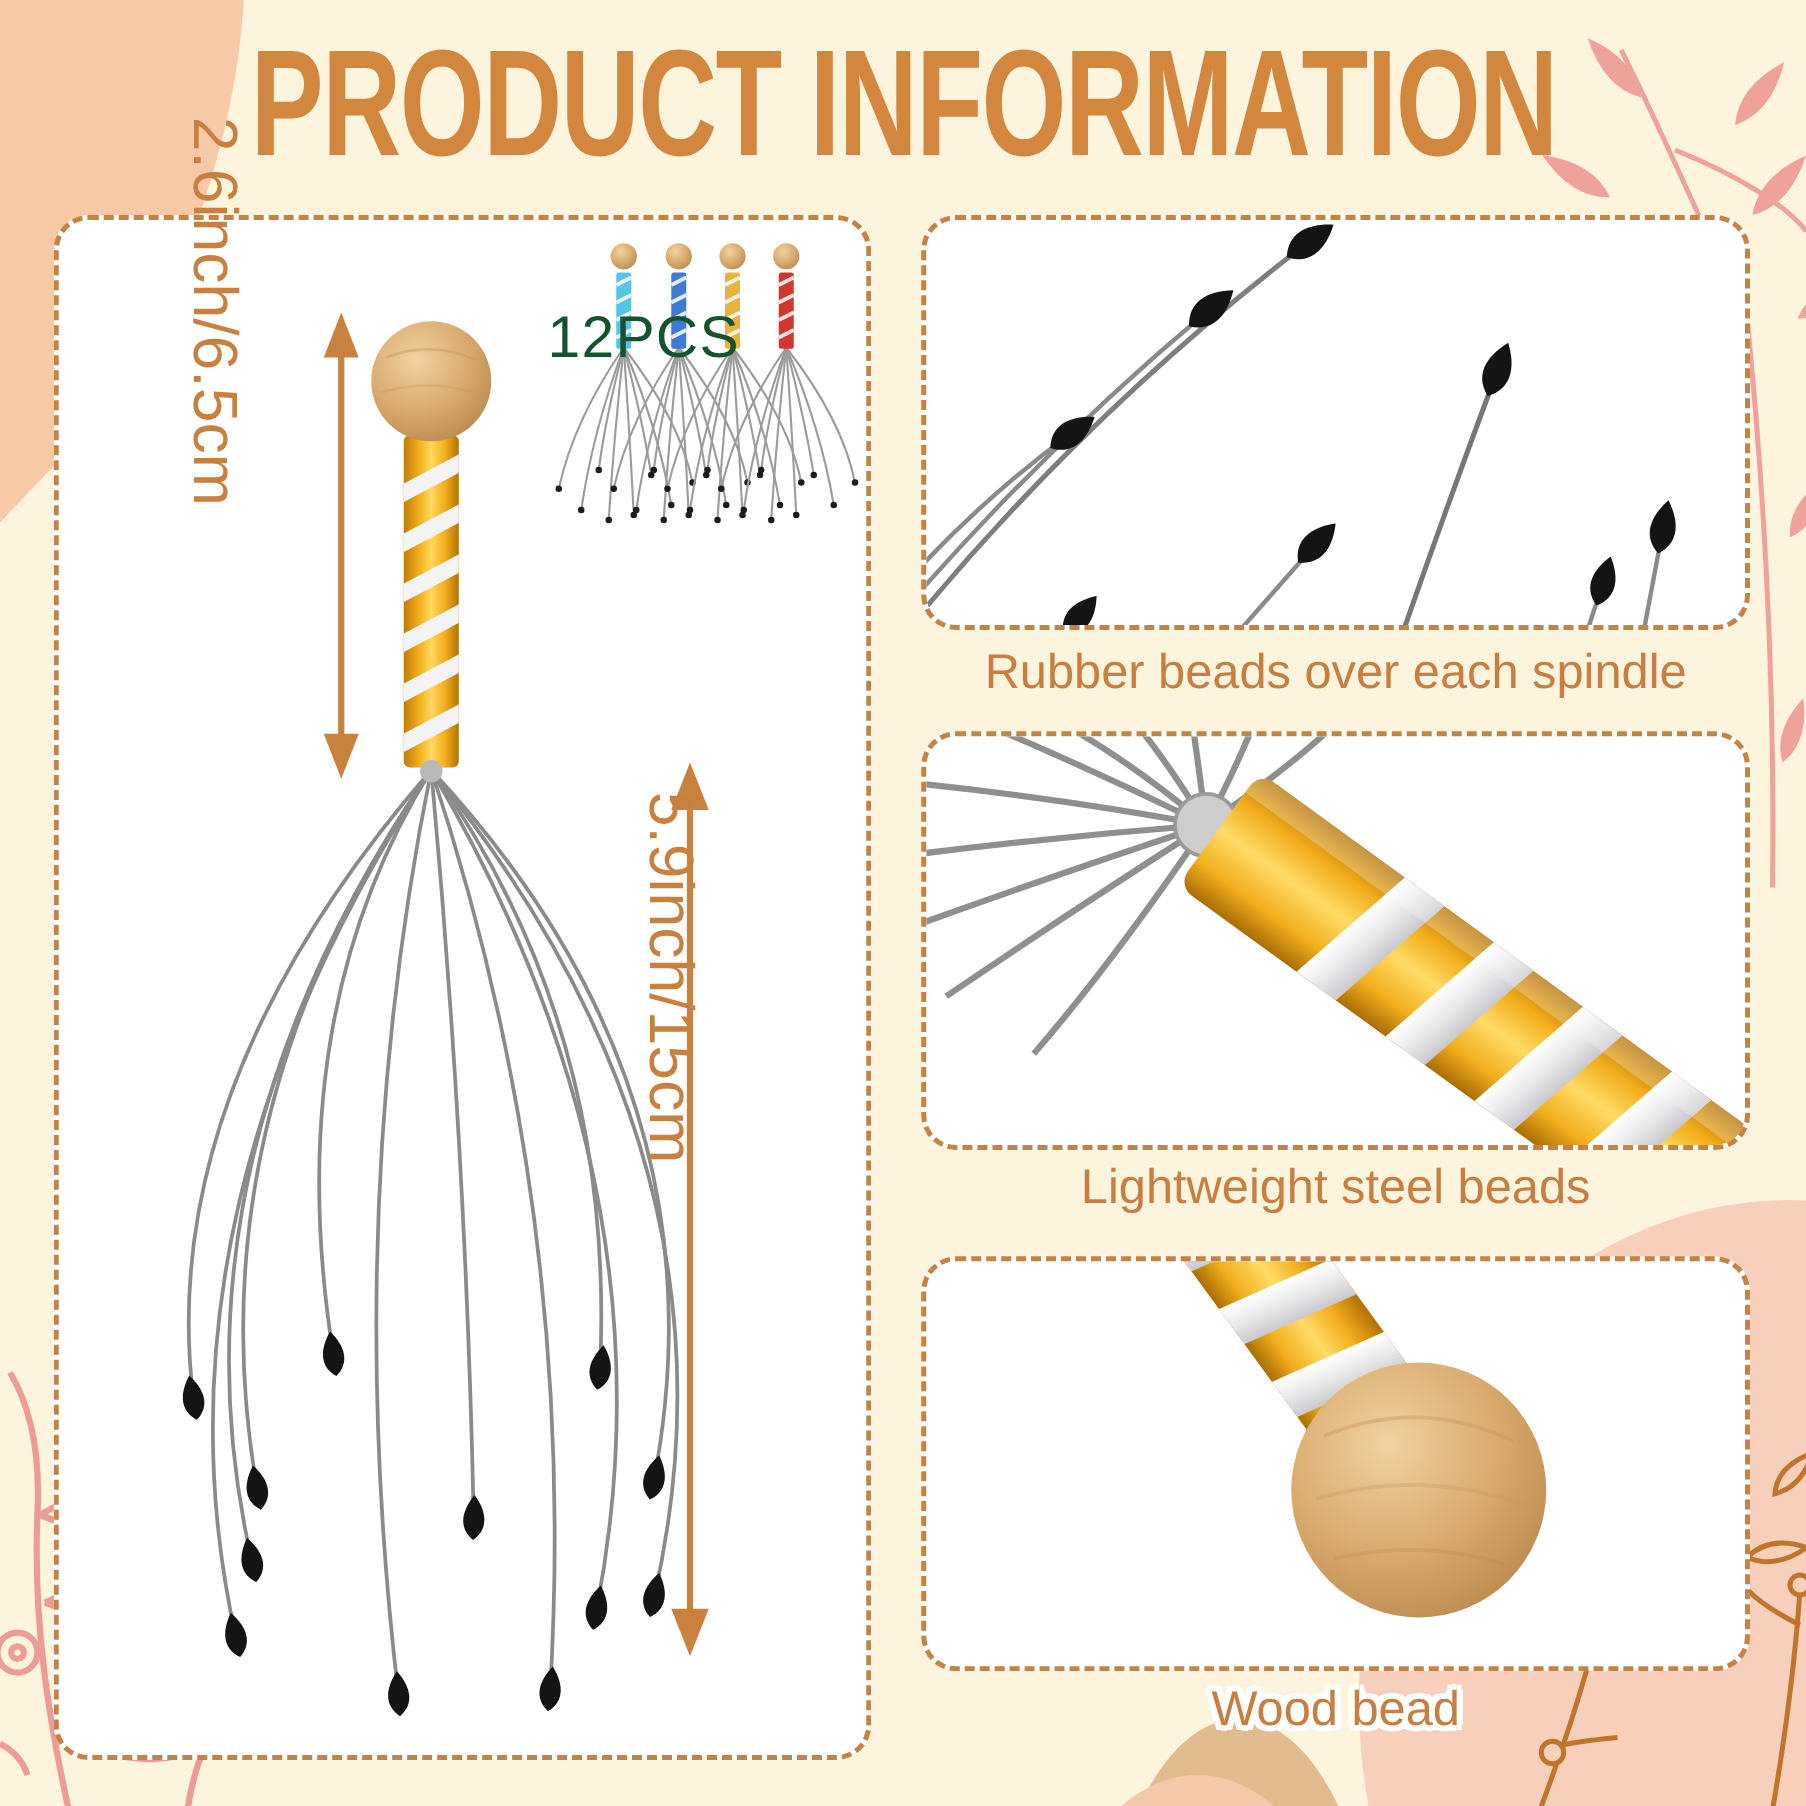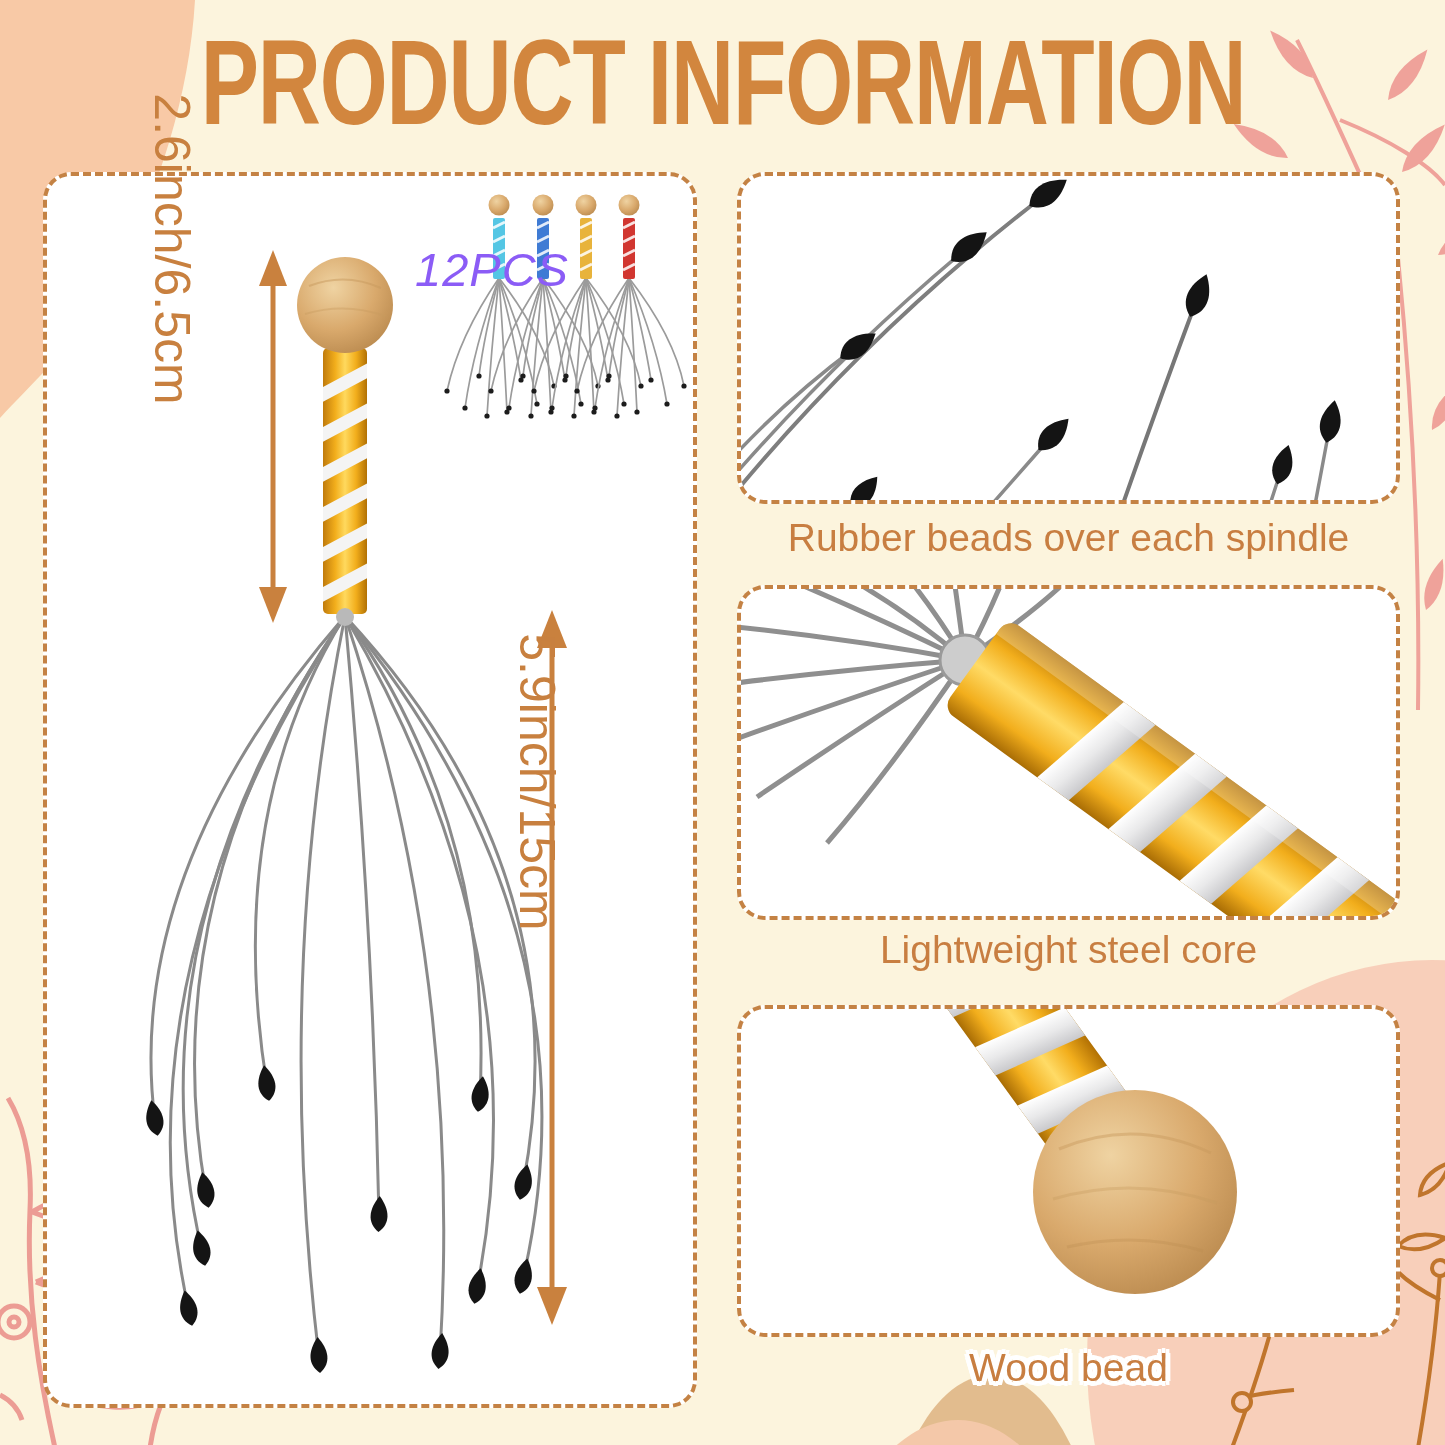--- a/index.html
+++ b/index.html
@@ -36,23 +36,23 @@
   .cap3{top:1346px;
     text-shadow:-4px -4px 0 #fff,4px -4px 0 #fff,-4px 4px 0 #fff,4px 4px 0 #fff,
                  0 5px 0 #fff,0 -5px 0 #fff,5px 0 0 #fff,-5px 0 0 #fff;text-align:center;}
   .dim{
     position:absolute;z-index:3;color:#C8803F;font-size:50px;white-space:nowrap;
     transform:translate(-50%,-50%) rotate(90deg);
   }
   .dim-handle{left:172px;top:249px;}
   .dim-total{left:537px;top:782px;}
   .pcs{
-    position:absolute;z-index:3;left:492px;top:269px;
+    position:absolute;z-index:3;left:515px;top:269px;
     transform:translate(-50%,-50%);
-    color:#8b5cf6;font-size:47px;letter-spacing:1px;white-space:nowrap;font-style:italic;
+    color:#14532d;font-size:47px;letter-spacing:1px;white-space:nowrap;
   }
 </style>
 </head>
 <body>
 
 <div>
 
   <svg class="deco" width="1445" height="1445" viewBox="0 0 1445 1445">
     <defs>
       <path id="tdrop" d="M0,-14 C7,-5 8,4 0,10 C-8,4 -7,-5 0,-14 Z"></path>
@@ -375,21 +375,21 @@
               <rect x="-19" y="-64" width="38" height="128" fill="url(#silver)"></rect>
             </g>
           <g transform="translate(502,0) rotate(13)">
               <rect x="-19" y="-64" width="38" height="128" fill="url(#silver)"></rect>
             </g>
           <rect x="0" y="-56" width="560" height="20" fill="#FFFFFF" opacity="0.25"></rect>
         </g>
       </g>
     </svg>
   </div>
-  <div class="caption cap2">Lightweight steel core</div>
+  <div class="caption cap2">Lightweight steel beads</div>
 
   <div class="panel rp rp3">
     <svg width="655" height="324" viewBox="0 0 655 324">
       <g transform="translate(241,-34) rotate(54)">
         <clipPath id="cyl3">
             <rect x="-60" y="-48" width="320" height="96" rx="10"></rect>
           </clipPath>
         <rect x="-60" y="-48" width="320" height="96" rx="10" fill="url(#goldV)"></rect>
         <g clip-path="url(#cyl3)">
           <g transform="translate(10,0) rotate(12)">

